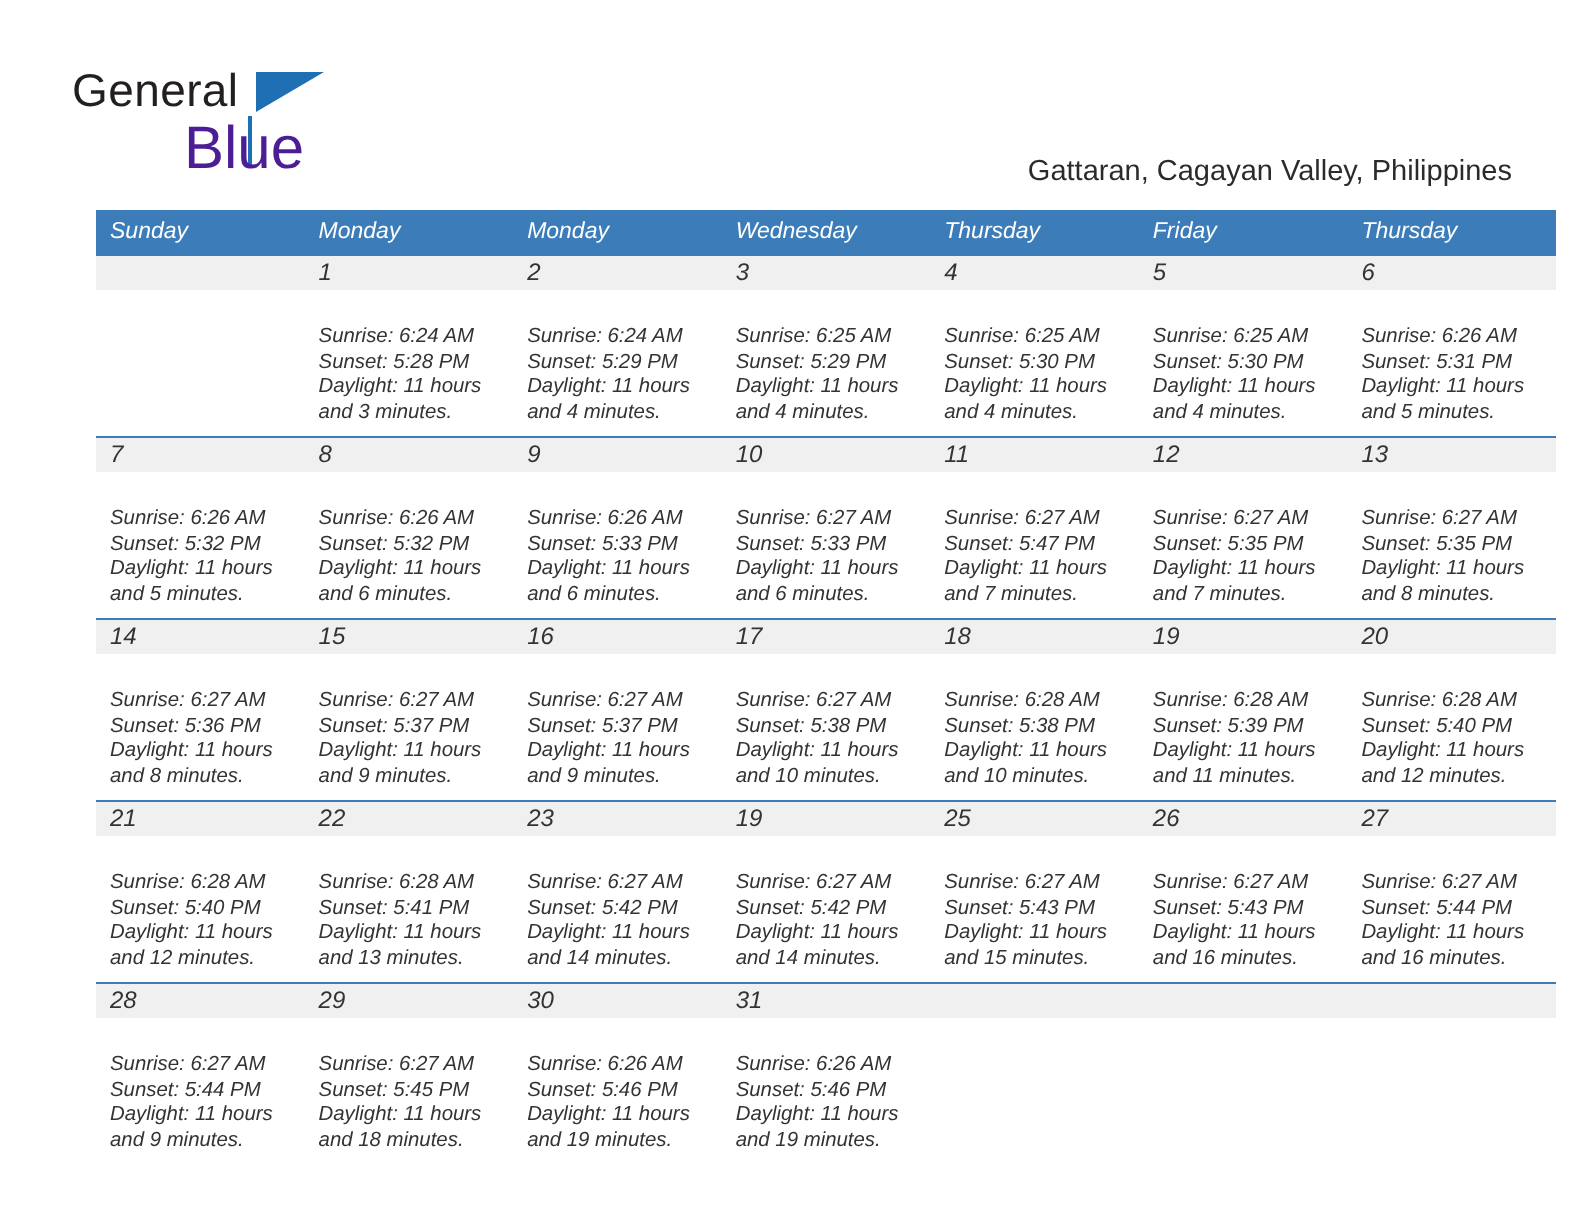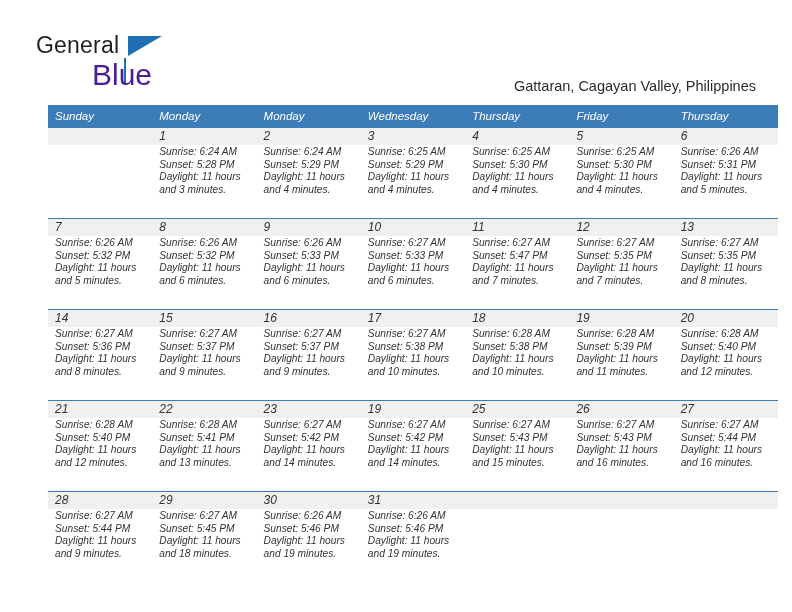--- a/index.html
+++ b/index.html
@@ -137,21 +137,21 @@
   .daynum-band {
     background: #f0f0f0;
     height: 17px;
     line-height: 17px;
     padding-left: 7px;
     font-size: 12px;
     color: #333333;
   }
   .cell.empty .daynum-band { background: #f0f0f0; }
   .info {
-    padding: 1px 6px 0 7px;
+    padding: 18px 6px 0 7px;
     font-size: 10.2px;
     line-height: 12.6px;
     color: #333333;
   }
   .info div { white-space: nowrap; }
 </style>
 </head>
 <body>
 
 <div class="page">

